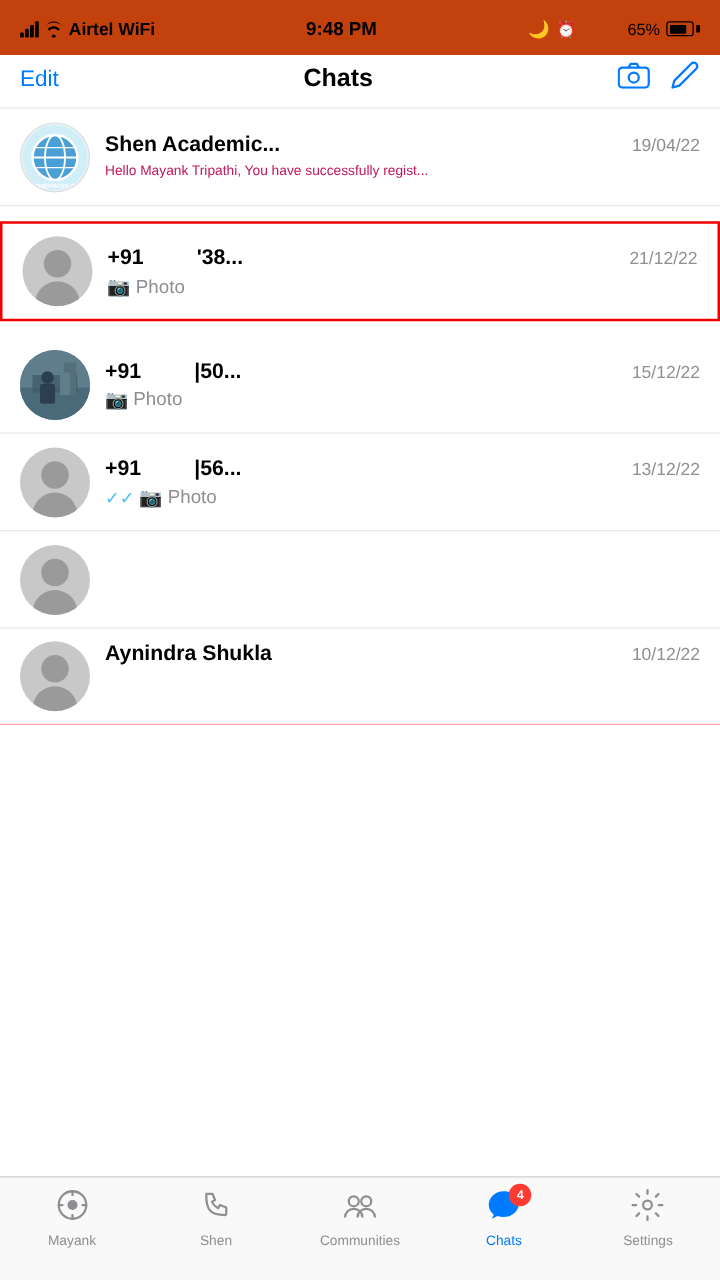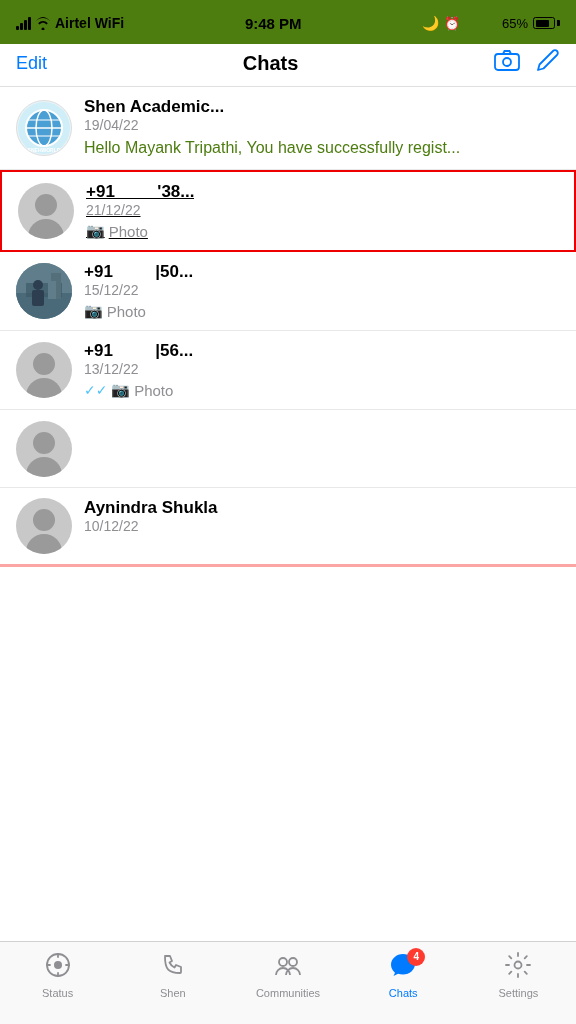--- a/index.html
+++ b/index.html
@@ -11,21 +11,21 @@
       background: #fff;
       overflow-x: hidden;
     }
 
     
     .status-bar {
       display: flex;
       justify-content: space-between;
       align-items: center;
       padding: 6px 16px 4px;
-      background: #4d7c0f;
+      background: #c2410c;
       height: 44px;
     }
     .status-left {
       display: flex;
       align-items: center;
       gap: 4px;
       font-size: 14px;
       font-weight: 600;
     }
     .status-center {
@@ -118,22 +118,21 @@
       align-items: center;
       padding: 10px 16px;
       border-bottom: 1px solid #e8e8e8;
       position: relative;
       cursor: pointer;
       min-height: 78px;
     }
 
     .chat-item.highlighted {
       border: 2.5px solid #e00;
-      margin: 0 0;
-      text-decoration: underline;
+      margin: 12px 0;
     }
 
     .avatar {
       width: 56px;
       height: 56px;
       border-radius: 50%;
       overflow: hidden;
       flex-shrink: 0;
       background: #c8c8c8;
       display: flex;
@@ -182,21 +181,20 @@
     .chat-content {
       flex: 1;
       margin-left: 12px;
       overflow: hidden;
     }
     .chat-top {
       display: flex;
       justify-content: center;
       align-items: baseline;
       margin-bottom: 4px;
-      flex-direction: column;
     }
     .chat-name {
       font-size: 17px;
       font-weight: 600;
       color: #000;
       flex: 1;
       white-space: nowrap;
       overflow: hidden;
       text-overflow: ellipsis;
       margin-right: 8px;
@@ -210,39 +208,39 @@
       font-size: 15px;
       color: #8e8e93;
       display: flex;
       align-items: center;
       gap: 4px;
       white-space: nowrap;
       overflow: hidden;
       text-overflow: ellipsis;
     }
     .chat-preview-multiline {
-      font-size: 16px;
-      color: #4d7c0f;
+      font-size: 11px;
+      color: #be185d;
       overflow: hidden;
       display: -webkit-box;
       -webkit-line-clamp: 2;
       -webkit-box-orient: vertical;
       line-height: 1.4;
     }
     .double-check {
       color: #4FC3F7;
       font-size: 14px;
     }
 
     
     .chat-item-partial {
       display: flex;
       align-items: flex-start;
       padding: 10px 16px;
-      border-bottom: 3px solid #fca5a5;
+      border-bottom: 1px solid #fca5a5;
       min-height: 60px;
       overflow: hidden;
     }
 
     
     .tab-bar {
       position: fixed;
       bottom: 0;
       width: 576px;
       height: 83px;
@@ -470,21 +468,21 @@
 <div class="tab-bar">
 
   <div class="tab-item">
     <div class="tab-icon">
       <svg width="26" height="26" viewBox="0 0 26 26" fill="none">
         <circle cx="13" cy="13" r="11" stroke="#8e8e93" stroke-width="1.8"></circle>
         <circle cx="13" cy="13" r="4" fill="#8e8e93"></circle>
         <path d="M13 2v3M13 21v3M2 13h3M21 13h3" stroke="#8e8e93" stroke-width="1.8" stroke-linecap="round"></path>
       </svg>
     </div>
-    <span class="tab-label">Status</span>
+    <span class="tab-label">Mayank</span>
   </div>
 
   <div class="tab-item">
     <div class="tab-icon">
       <svg width="26" height="26" viewBox="0 0 26 26" fill="none">
         <path d="M5 4h5l2 5-2.5 1.5a11 11 0 0 0 5 5L16 13l5 2v5a1 1 0 0 1-1 1C8.6 21 5 17.4 5 5a1 1 0 0 1 1-1z" stroke="#8e8e93" stroke-width="1.8" stroke-linejoin="round"></path>
       </svg>
     </div>
     <span class="tab-label">Shen</span>
   </div>

